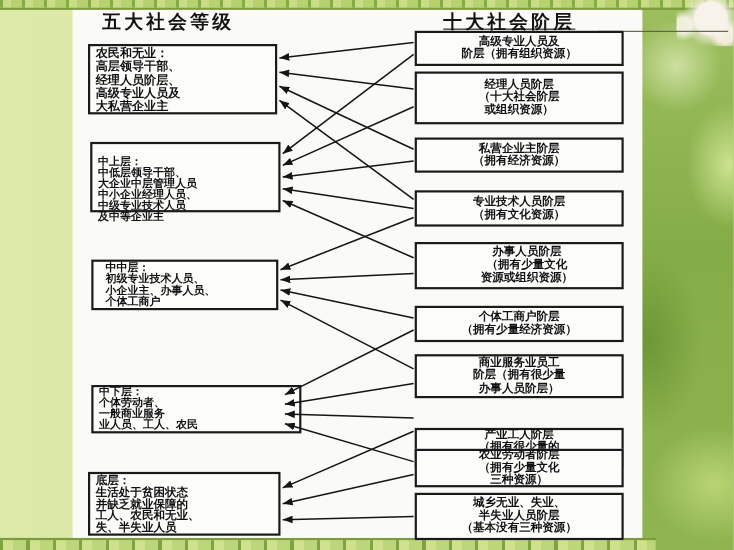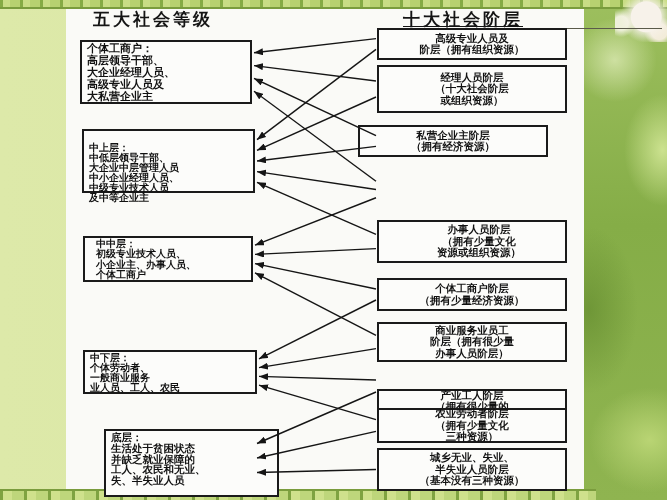--- a/index.html
+++ b/index.html
@@ -53,66 +53,70 @@
   <div id="lotus"></div>
   <div id="strip-top" class="strip"></div>
   <div id="strip-bottom" class="strip"></div>
   <div id="canvas"></div>
   <div id="topline"></div>
 
   <div class="title" style="left:93px;top:8px;">五大社会等级</div>
   <div class="title" style="left:403px;top:8px;text-decoration:underline;">十大社会阶层</div>
 
   <div class="lbox" style="left:80px;top:40px;width:172px;height:64px;font-size:11px;line-height:12px;">
-    <div class="bt">个体工商户：</div>
+    <div class="bt">农民和无业：</div>
     <div class="bb">高层领导干部、
-大企业经理人员、
+经理人员阶层、
 高级专业人员及
 大私营企业主</div>
   </div>
   <div class="lbox" style="left:82px;top:129px;width:173px;height:64px;font-size:10px;line-height:9.9px;padding-top:12px;">
     <div class="bt">中上层：</div>
     <div class="bb">中低层领导干部、
 大企业中层管理人员
 中小企业经理人员、
 中级专业技术人员
 及中等企业主</div>
   </div>
   <div class="lbox" style="left:83px;top:236px;width:170px;height:46px;font-size:10px;line-height:10.4px;padding-left:11px;">
     <div class="bt">中中层：</div>
     <div class="bb">初级专业技术人员、
 小企业主、办事人员、
 个体工商户</div>
   </div>
-  <div class="lbox" style="left:83px;top:350px;width:174px;height:44px;font-size:10px;line-height:10px;">
+  <div class="lbox" style="left:83px;top:350px;width:191px;height:44px;font-size:10px;line-height:10px;font-family:Liberation Mono, monospace;">
     <div class="bt">中下层：</div>
     <div class="bb">个体劳动者、
 一般商业服务
 业人员、工人、农民</div>
   </div>
-  <div class="lbox" style="left:80px;top:429px;width:175px;height:68px;font-size:10.5px;line-height:10.8px;margin-left:24px;">
+  <div class="lbox" style="left:80px;top:429px;width:175px;height:58px;font-size:10.5px;line-height:10.8px;">
     <div class="bt">底层：</div>
     <div class="bb">生活处于贫困状态
 并缺乏就业保障的
 工人、农民和无业、
 失、半失业人员</div>
   </div>
 
   <div class="rbox" style="left:377px;top:28px;width:190px;height:32px;">
     <div class="lbl">高级专业人员及
 阶层（拥有组织资源）</div>
   </div>
   <div class="rbox" style="left:377px;top:65px;width:190px;height:48px;">
     <div class="lbl">经理人员阶层
 （十大社会阶层
 或组织资源）</div>
   </div>
-  <div class="rbox" style="left:358px;top:125px;width:190px;height:32px;">
+  <div class="rbox" style="left:377px;top:125px;width:190px;height:32px;">
     <div class="lbl">私营企业主阶层
 （拥有经济资源）</div>
+  </div>
+  <div class="rbox" style="left:377px;top:173px;width:190px;height:33px;">
+    <div class="lbl">专业技术人员阶层
+（拥有文化资源）</div>
   </div>
   <div class="rbox" style="left:377px;top:220px;width:190px;height:43px;padding-left:16px;">
     <div class="lbl">办事人员阶层
 （拥有少量文化
 资源或组织资源）</div>
   </div>
   <div class="rbox" style="left:377px;top:278px;width:190px;height:33px;">
     <div class="lbl">个体工商户阶层
 （拥有少量经济资源）</div>
   </div>

